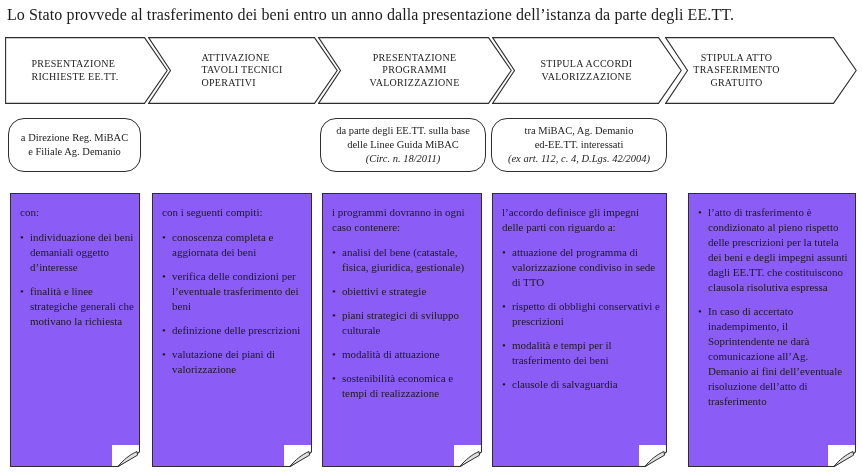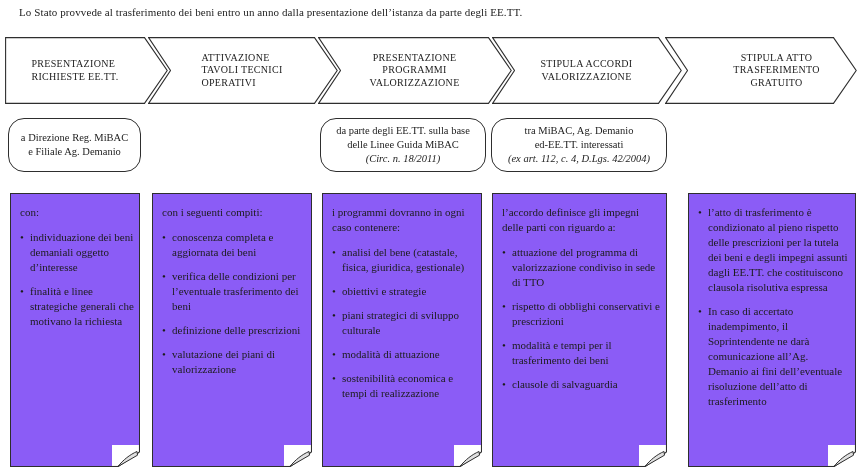--- a/index.html
+++ b/index.html
@@ -2,23 +2,22 @@
 <html><head>
 <meta charset="utf-8">
 <style>
   html,body { margin:0; padding:0; background:#fff; }
   .canvas {
     position:relative; width:862px; height:475px; background:#ffffff;
     font-family:"Liberation Serif","DejaVu Serif",serif; color:#1c1c1c;
     overflow:hidden;
   }
   .intro {
-    position:absolute; left:7px; top:6px; font-size:11px; letter-spacing:0.1px;
+    position:absolute; left:7px; top:6px; font-size:16px; letter-spacing:0.1px;
     white-space:nowrap;
-    margin-left:12px;
   }
   svg.arrow { position:absolute; top:37px; display:block; }
   svg.arrow path { fill:#ffffff; stroke:#2e2e2e; stroke-width:1.1; }
   .arrow-label {
     position:absolute; top:37px; height:67px;
     display:flex; align-items:center; justify-content:center;
   }
   .arrow-label .tl {
     font-size:10px; line-height:12.5px; white-space:pre-line; letter-spacing:0.3px;
   }
@@ -79,21 +78,21 @@
   </div>
   <div class="arrow-label align-center" style="left:341px;width:147px">
     <div class="tl">PRESENTAZIONE
 PROGRAMMI
 VALORIZZAZIONE</div>
   </div>
   <div class="arrow-label align-center" style="left:515px;width:143px">
     <div class="tl">STIPULA ACCORDI
 VALORIZZAZIONE</div>
   </div>
-  <div class="arrow-label align-center" style="left:704px;width:145px">
+  <div class="arrow-label align-center" style="left:664px;width:145px">
     <div class="tl">STIPULA ATTO
 TRASFERIMENTO
 GRATUITO</div>
   </div>
 
   <div class="mid-box" style="left:8px;width:133px">
     <div class="main">a Direzione Reg. MiBAC
 e Filiale  Ag. Demanio</div>
 
   </div>

